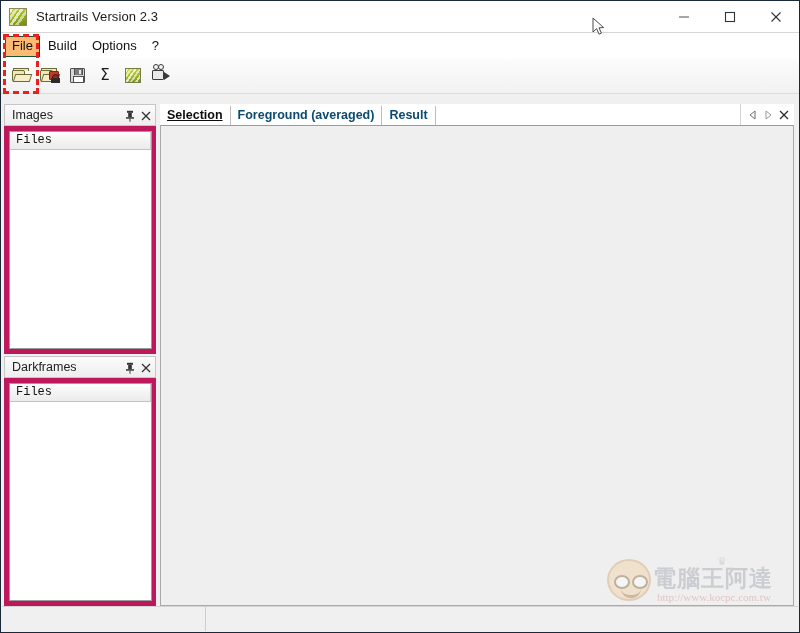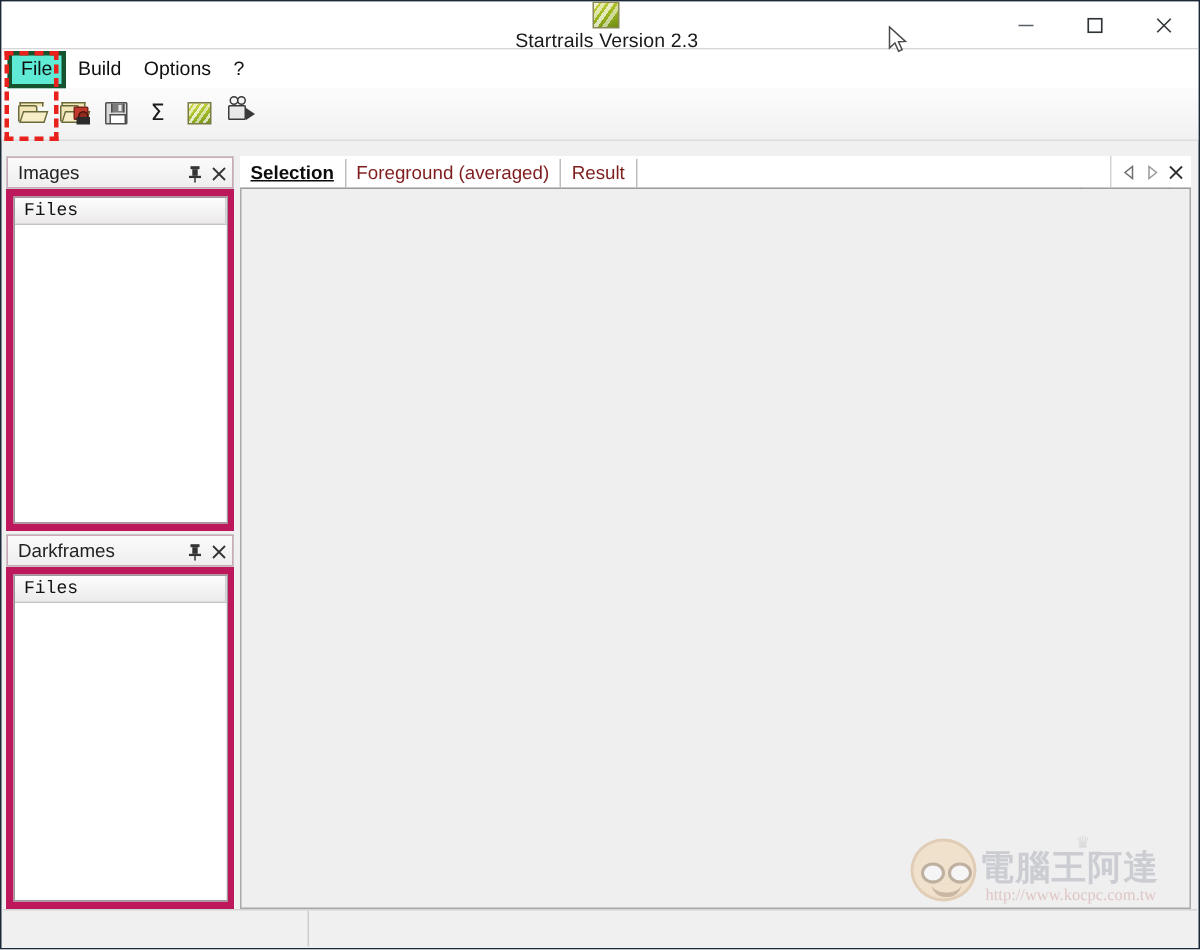--- a/index.html
+++ b/index.html
@@ -22,21 +22,20 @@
 
   
   #titlebar {
     position: absolute;
     left: 0; top: 0;
     width: 798px; height: 32px;
     background: #ffffff;
     border-bottom: 1px solid #d6d6d6;
     display: flex;
     align-items: center;
-    flex-direction: column;
   }
   #app-icon {
     width: 18px; height: 18px;
     margin-left: 8px;
     border: 1px solid #8a8a5a;
     background:
       linear-gradient(125deg, rgba(255,255,255,.75) 0 12%, rgba(0,0,0,0) 12% 18%,
                       rgba(255,255,255,.6) 18% 30%, rgba(0,0,0,0) 30% 38%,
                       rgba(255,255,255,.7) 38% 50%, rgba(0,0,0,0) 50% 60%,
                       rgba(255,255,255,.55) 60% 72%, rgba(0,0,0,0) 72% 100%),
@@ -75,22 +74,22 @@
   }
   .menu-item {
     font-size: 13px;
     color: #101010;
     padding: 2px 7px 3px 7px;
     margin-right: 1px;
     line-height: 16px;
     white-space: nowrap;
   }
   .menu-item.selected {
-    background: #5eead4;
-    border: 3px solid #14532d;
+    background: #fdba74;
+    border: 1px solid #14532d;
     padding: 1px 6px 2px 6px;
   }
 
   
   #toolbar {
     position: absolute;
     left: 0; top: 58px;
     width: 798px; height: 35px;
     background: linear-gradient(#fcfcfc, #f1f1f1);
     border-bottom: 1px solid #dcdcdc;
@@ -331,23 +330,24 @@
     position: relative;
     height: 21px;
     display: flex;
     align-items: flex-end;
     background: #ffffff;
   }
   .tab {
     font-size: 12.5px;
     padding: 0 7px 0 7px;
     line-height: 19px;
-    color: #7f1d1d;
+    color: #0c4a6e;
     border-right: 1px solid #bdbdbd;
     white-space: nowrap;
+    font-weight: bold;
   }
   .tab.active {
     color: #0c0c0c;
     font-weight: bold;
     text-decoration: underline;
   }
   #tab-nav {
     position: absolute;
     right: 0; top: 0;
     height: 21px;

